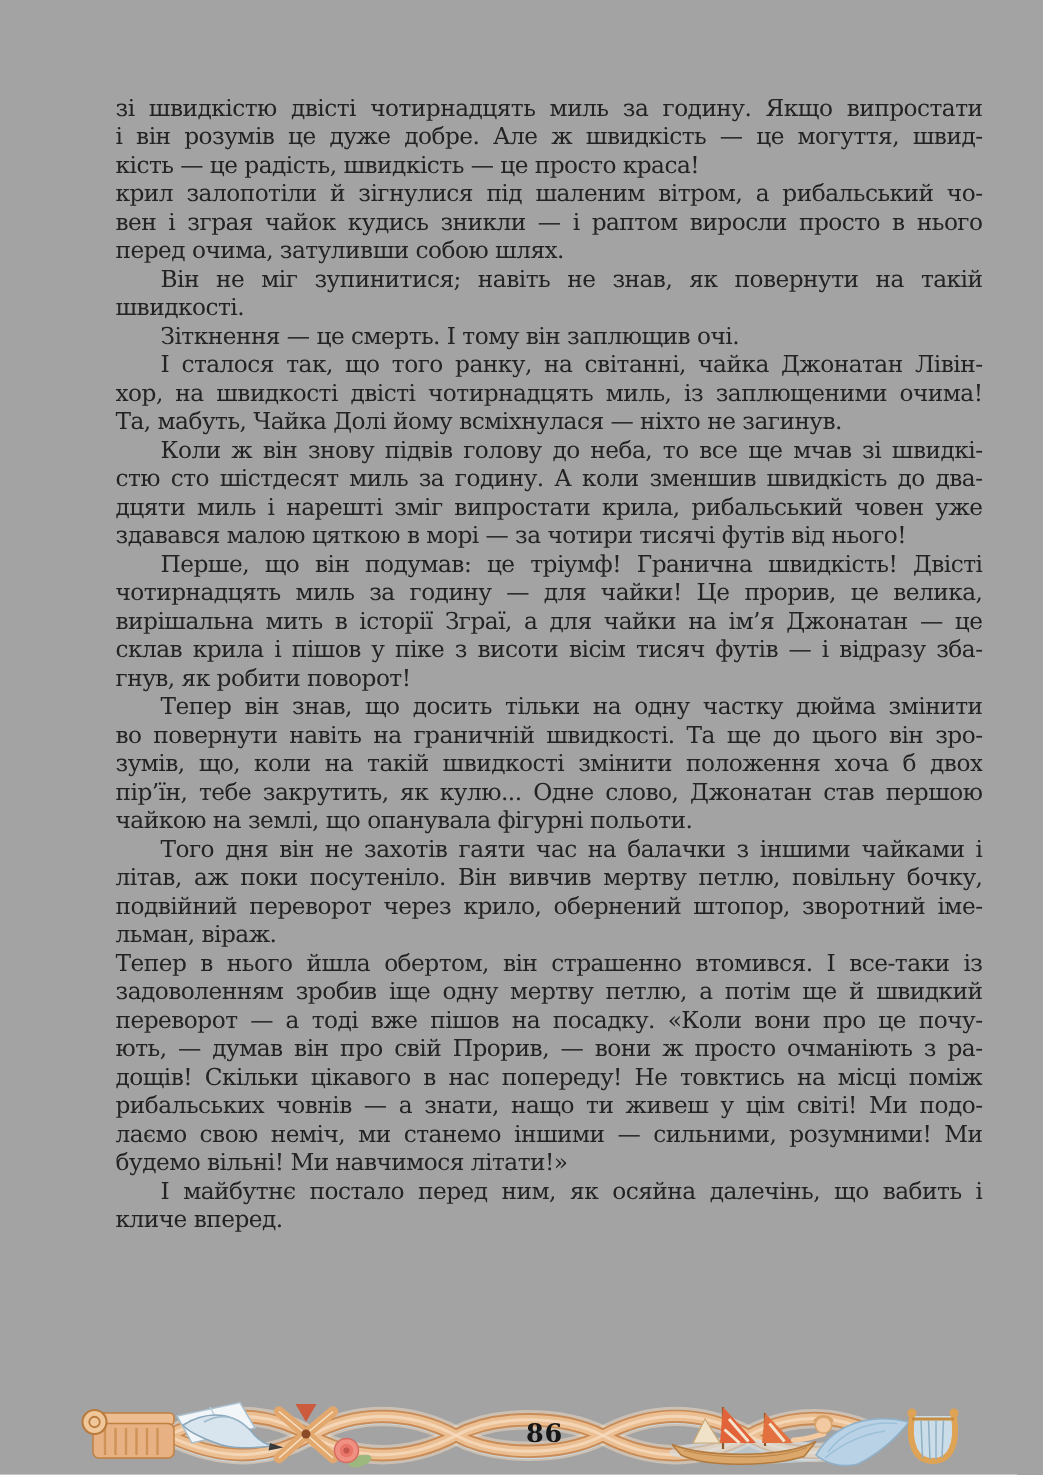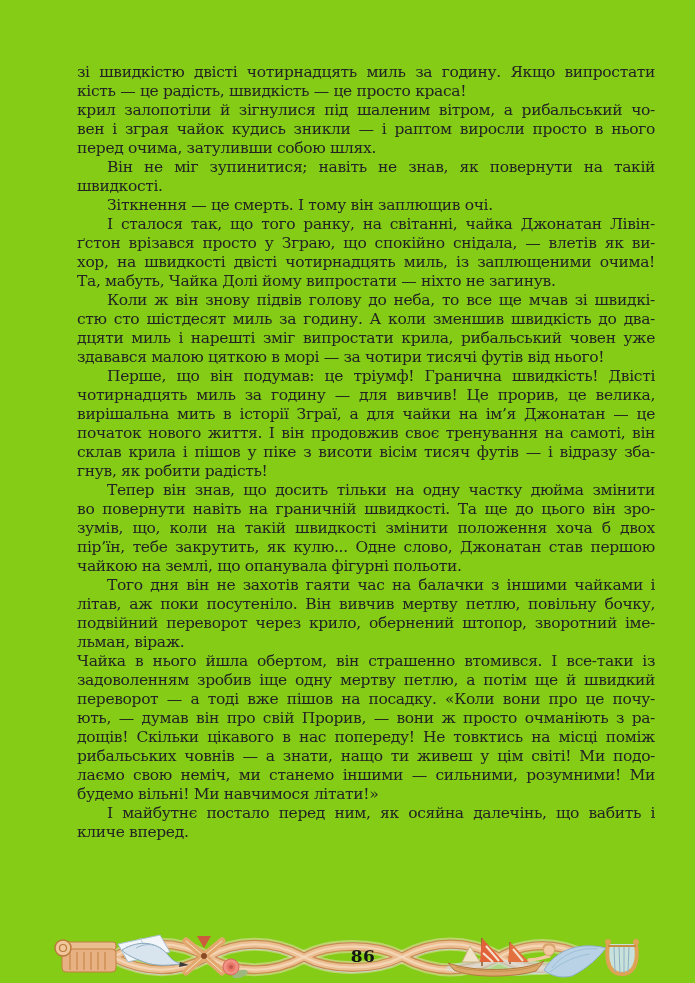--- a/index.html
+++ b/index.html
@@ -1,21 +1,21 @@
 <!DOCTYPE html>
 <html><head>
 <meta charset="utf-8">
 <style>
   html,body{margin:0;padding:0;}
   body{
     width:695px;height:983px;background:#ffffff;
     font-family:"DejaVu Serif","Liberation Serif",serif;
     position:relative;overflow:hidden;
   }
-  .book-page{position:absolute;inset:0;background:#84cc16;}
+  .book-page{position:absolute;inset:0;background:#a3a3a3;}
   .text-block{
     position:absolute;left:77px;top:63px;width:578px;
     color:#232323;font-size:15.5px;letter-spacing:-0.35px;
   }
   .line{
     height:19px;line-height:19px;overflow:hidden;
     text-align:justify;white-space:normal;
   }
   .line.force::after{content:"";display:inline-block;width:100%;height:0;vertical-align:top;}
   .line.indent{text-indent:30px;}
@@ -26,51 +26,50 @@
     letter-spacing:0.5px;
   }
 </style>
 </head>
 <body>
 
 <div class="book-page">
 
   <div class="text-block">
       <div class="line force">зі швидкістю двісті чотирнадцять миль за годину. Якщо випростати</div>
+      <div class="line force">і він розумів це дуже добре. Але ж швидкість — це могуття, швид-</div>
       <div class="line">кість — це радість, швидкість — це просто краса!</div>
       <div class="line force">крил залопотіли й зігнулися під шаленим вітром, а рибальський чо-</div>
       <div class="line force">вен і зграя чайок кудись зникли — і раптом виросли просто в нього</div>
       <div class="line">перед очима, затуливши собою шлях.</div>
       <div class="line force indent">Він не міг зупинитися; навіть не знав, як повернути на такій</div>
       <div class="line">швидкості.</div>
       <div class="line indent">Зіткнення — це смерть. І тому він заплющив очі.</div>
       <div class="line force indent">І сталося так, що того ранку, на світанні, чайка Джонатан Лівін-</div>
-      <div class="line force">ґстон врізався просто у Зграю, що спокійно снідала, — влетів як ви-</div>
       <div class="line force">хор, на швидкості двісті чотирнадцять миль, із заплющеними очима!</div>
-      <div class="line">Та, мабуть, Чайка Долі йому випростати — ніхто не загинув.</div>
+      <div class="line">Та, мабуть, Чайка Долі йому всміхнулася — ніхто не загинув.</div>
       <div class="line force indent">Коли ж він знову підвів голову до неба, то все ще мчав зі швидкі-</div>
       <div class="line force">стю сто шістдесят миль за годину. А коли зменшив швидкість до два-</div>
       <div class="line force">дцяти миль і нарешті зміг випростати крила, рибальський човен уже</div>
       <div class="line">здавався малою цяткою в морі — за чотири тисячі футів від нього!</div>
       <div class="line force indent">Перше, що він подумав: це тріумф! Гранична швидкість! Двісті</div>
-      <div class="line force">чотирнадцять миль за годину — для вивчив! Це прорив, це велика,</div>
+      <div class="line force">чотирнадцять миль за годину — для чайки! Це прорив, це велика,</div>
       <div class="line force">вирішальна мить в історії Зграї, а для чайки на ім’я Джонатан — це</div>
-      <div class="line force">початок нового життя. І він продовжив своє тренування на самоті, він</div>
       <div class="line force">склав крила і пішов у піке з висоти вісім тисяч футів — і відразу зба-</div>
-      <div class="line">гнув, як робити радість!</div>
+      <div class="line">гнув, як робити поворот!</div>
       <div class="line force indent">Тепер він знав, що досить тільки на одну частку дюйма змінити</div>
       <div class="line force">во повернути навіть на граничній швидкості. Та ще до цього він зро-</div>
       <div class="line force">зумів, що, коли на такій швидкості змінити положення хоча б двох</div>
       <div class="line force">пір’їн, тебе закрутить, як кулю... Одне слово, Джонатан став першою</div>
       <div class="line">чайкою на землі, що опанувала фігурні польоти.</div>
       <div class="line force indent">Того дня він не захотів гаяти час на балачки з іншими чайками і</div>
       <div class="line force">літав, аж поки посутеніло. Він вивчив мертву петлю, повільну бочку,</div>
       <div class="line force">подвійний переворот через крило, обернений штопор, зворотний іме-</div>
       <div class="line">льман, віраж.</div>
-      <div class="line force">Чайка в нього йшла обертом, він страшенно втомився. І все-таки із</div>
+      <div class="line force">Тепер в нього йшла обертом, він страшенно втомився. І все-таки із</div>
       <div class="line force">задоволенням зробив іще одну мертву петлю, а потім ще й швидкий</div>
       <div class="line force">переворот — а тоді вже пішов на посадку. «Коли вони про це почу-</div>
       <div class="line force">ють, — думав він про свій Прорив, — вони ж просто очманіють з ра-</div>
       <div class="line force">дощів! Скільки цікавого в нас попереду! Не товктись на місці поміж</div>
       <div class="line force">рибальських човнів — а знати, нащо ти живеш у цім світі! Ми подо-</div>
       <div class="line force">лаємо свою неміч, ми станемо іншими — сильними, розумними! Ми</div>
       <div class="line">будемо вільні! Ми навчимося літати!»</div>
       <div class="line force indent">І майбутнє постало перед ним, як осяйна далечінь, що вабить і</div>
       <div class="line">кличе вперед.</div>
     </div>

